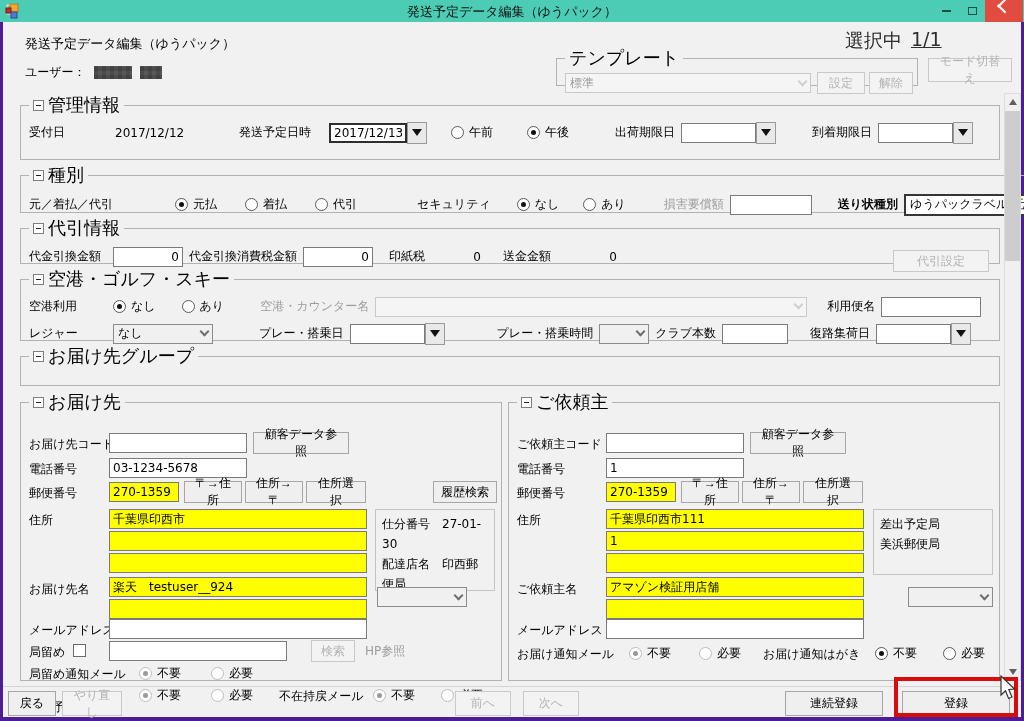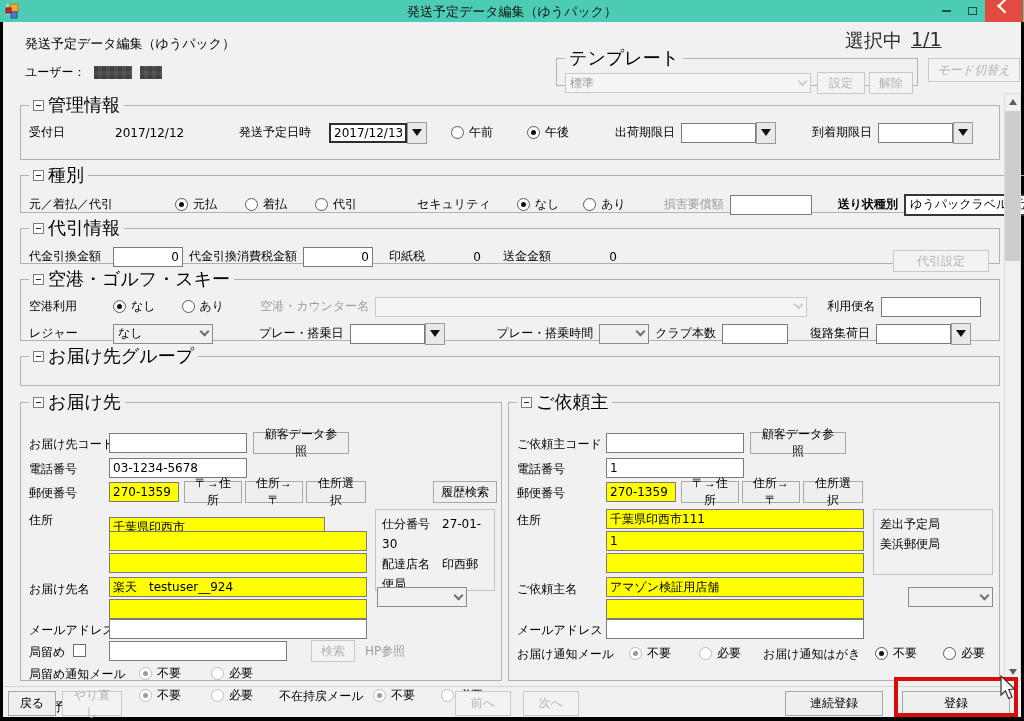--- a/index.html
+++ b/index.html
@@ -1,18 +1,18 @@
 <!DOCTYPE html>
 <html><head>
 <meta charset="utf-8">
 <style>
   * { box-sizing: border-box; }
   html,body { margin:0; padding:0; width:1024px; height:721px; overflow:hidden;
               font-family:"DejaVu Sans","Liberation Sans",sans-serif; font-size:12px; color:#000; }
-  .win { position:absolute; inset:0; background:#000000; }
+  .win { position:absolute; inset:0; background:#4c1d95; }
   .titlebar { position:absolute; left:0; top:0; width:1024px; height:22px; background:#4cccb4;
               display:flex; align-items:center; }
   .app-icon { position:absolute; left:5px; top:3px; }
   .win-title { position:absolute; left:0; right:0; top:3px; text-align:center; font-size:13px; color:#111; }
   .win-ctrls { position:absolute; right:1px; top:0; height:22px; display:flex; }
   .wbtn { width:26px; height:22px; display:flex; align-items:center; justify-content:center; }
   .wbtn .mini { width:9px; height:2px; background:#1d4f46; }
   .wbtn .maxi { width:9px; height:8px; border:1px solid #1d4f46; }
   .wbtn.close { width:38px; background:#e14b40; position:relative; }
   .wbtn.close::before,.wbtn.close::after { content:""; position:absolute; left:14px; top:5px; width:11px; height:2px; background:#fff; }
@@ -118,21 +118,21 @@
       <legend>
           <span class="lbl">テンプレート</span>
         </legend>
       <div class="a combo white dis" style="left:8px;top:3px;width:246px;">
         <span class="ctext dislbl">標準</span>
         <span class="chev"></span>
       </div>
       <button class="btn dis a" style="left:260px;top:2px;width:48px;">設定</button>
       <button class="btn dis a" style="left:312px;top:2px;width:44px;">解除</button>
     </fieldset>
-    <button class="btn dis a" style="left:925px;top:36px;width:92px;height:24px;font-style:italic;">モード切替え</button>
+    <button class="btn dis a" style="left:925px;top:36px;width:84px;height:24px;">モード切替え</button>
 
     <div class="a" style="left:22px;top:42px;display:flex;align-items:center;gap:8px;">
       <span class="lbl">ユーザー：</span>
       <span class="redact" style="width:38px;"></span>
       <span class="redact" style="width:22px;"></span>
     </div>
 
     <fieldset class="fs" style="left:17px;top:71px;width:980px;height:67px;">
       <legend>
           <span class="col-ico"></span>
@@ -311,21 +311,21 @@
       <input class="inp a" style="left: 88px; top: 44px; width: 138px;" value="03-1234-5678">
 
       <span class="lbl a" style="left:8px;top:71px;">郵便番号</span>
       <input class="inp yellow a" style="left: 88px; top: 68px; width: 70px;" value="270-1359">
       <button class="btn a" style="left:163px;top:67px;width:58px;">〒→住所</button>
       <button class="btn a" style="left:224px;top:67px;width:58px;">住所→〒</button>
       <button class="btn a" style="left:285px;top:67px;width:60px;">住所選択</button>
       <button class="btn a" style="left:412px;top:67px;width:64px;">履歴検索</button>
 
       <span class="lbl a" style="left:8px;top:98px;">住所</span>
-      <input class="inp yellow a" style="left: 88px; top: 95px; width: 216px; margin-top: 8px;" value="千葉県印西市">
+      <input class="inp yellow a" style="left: 88px; top: 95px; width: 258px;" value="千葉県印西市">
       <input class="inp yellow a" style="left: 88px; top: 117px; width: 258px;">
       <input class="inp yellow a" style="left: 88px; top: 139px; width: 258px;">
 
       <div class="sidebox a" style="left:354px;top:95px;width:120px;height:82px;">
         <div><span>仕分番号</span>　<span>27-01-30</span></div>
         <div><span>配達店名</span>　<span>印西郵便局</span></div>
       </div>
 
       <span class="lbl a" style="left:8px;top:167px;">お届け先名</span>
       <input class="inp yellow a" style="left: 88px; top: 163px; width: 258px;" value="楽天　testuser__924">

